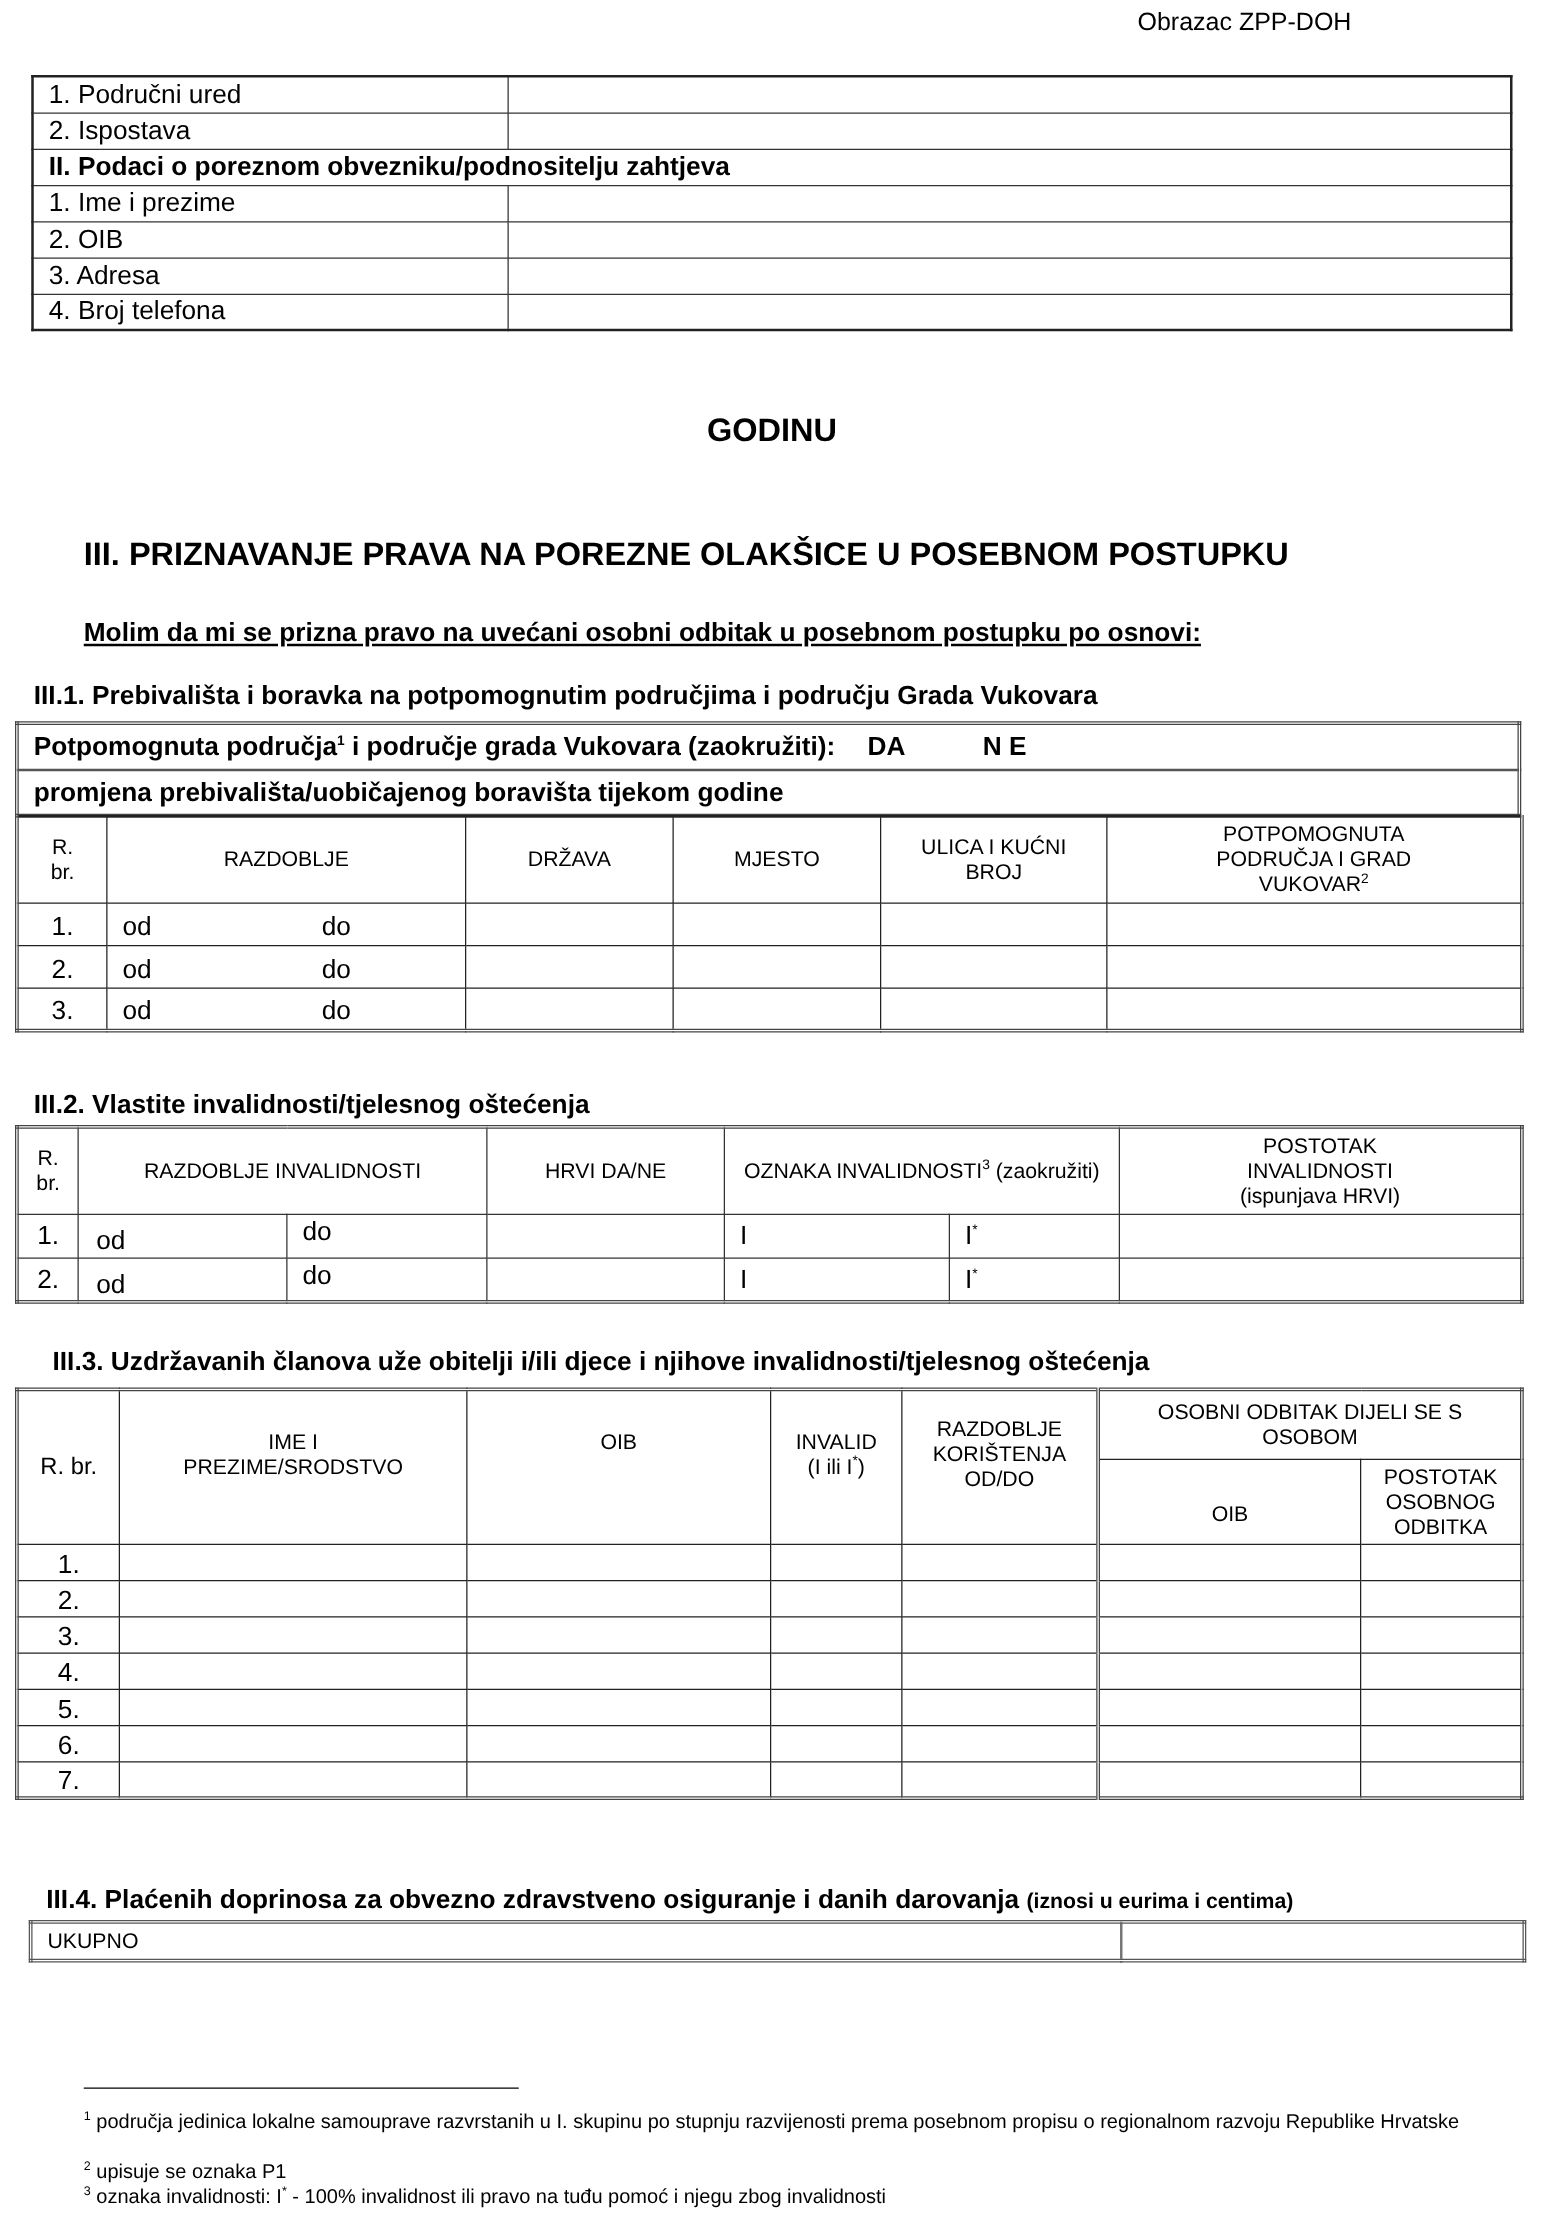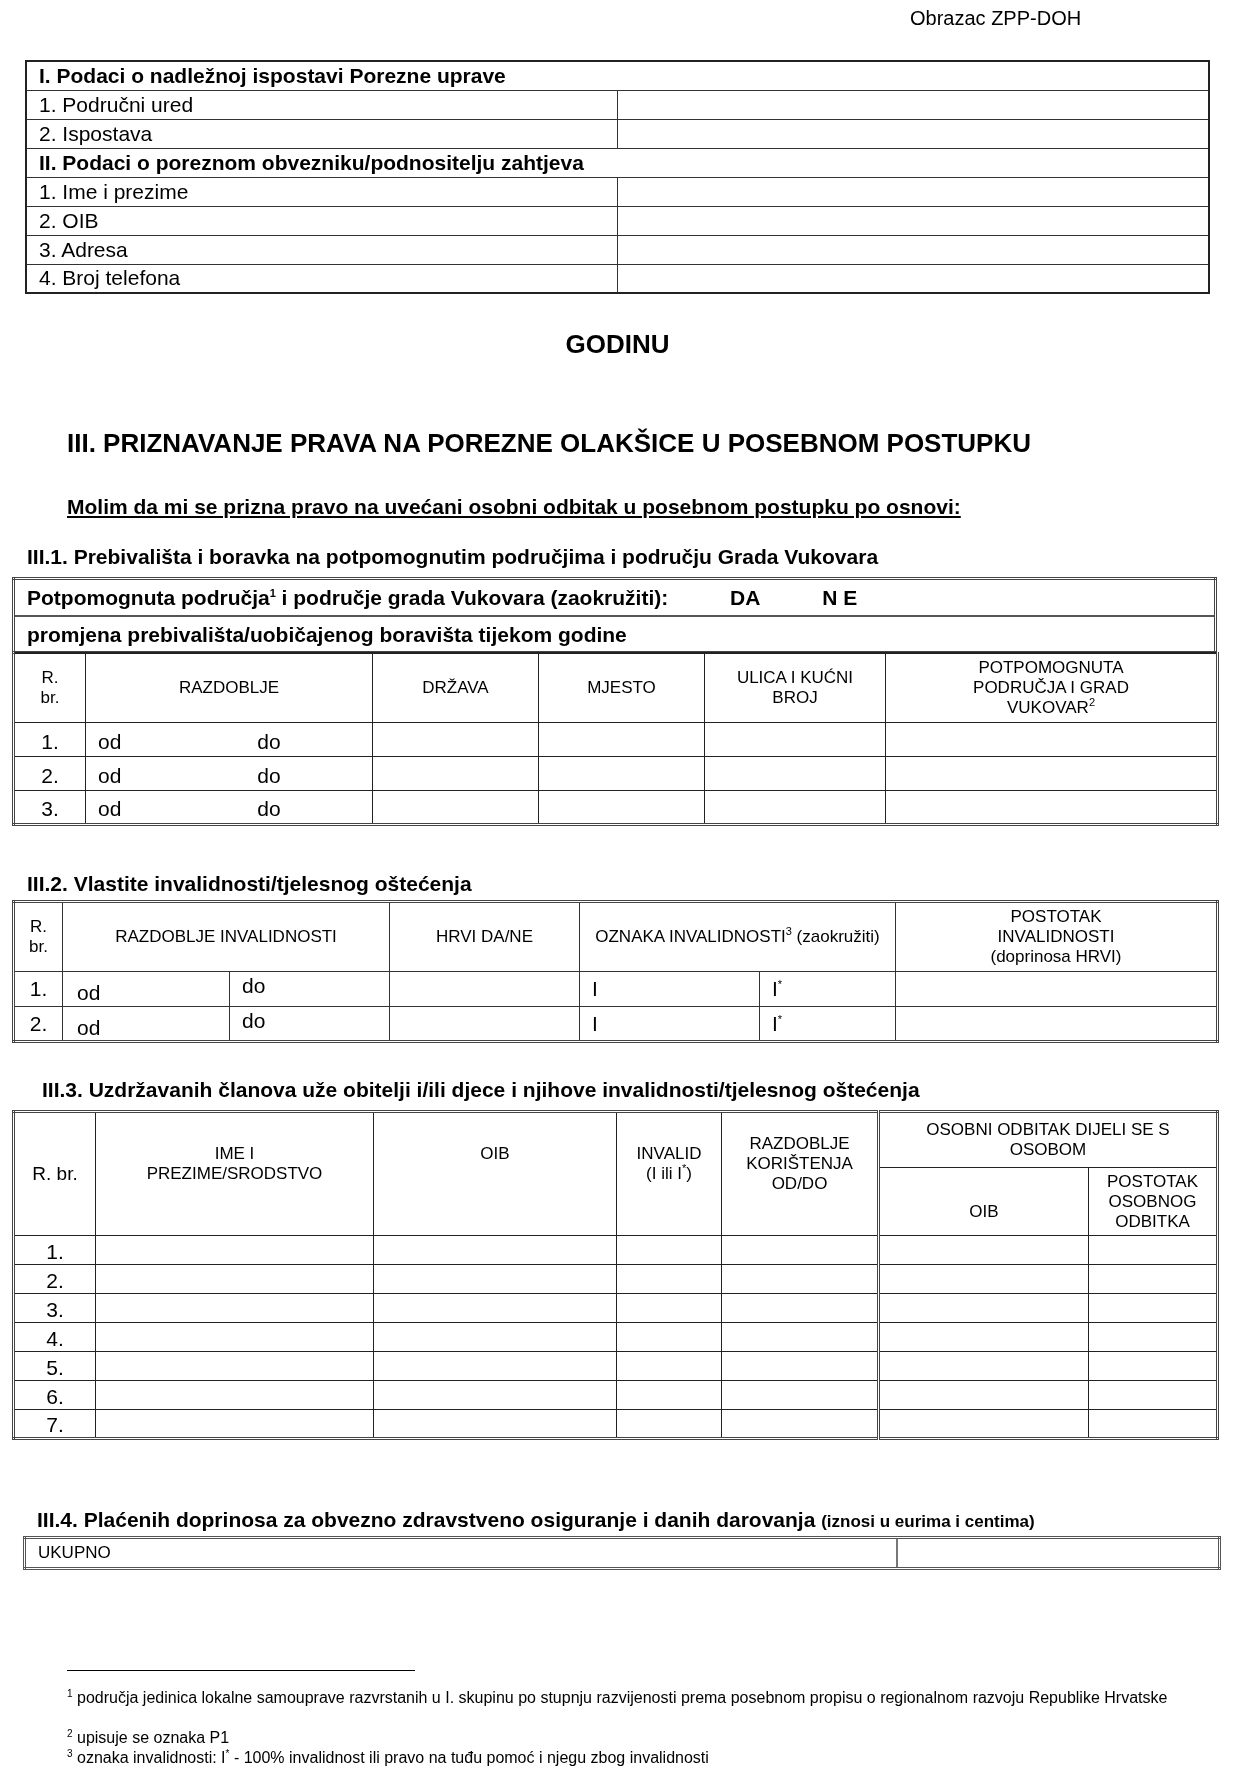--- a/index.html
+++ b/index.html
@@ -25,21 +25,21 @@
   .sec-h { font-weight: bold; font-size: 21px; }
   .sec31 { left: 27px; top: 545px; }
   .sec32 { left: 27px; top: 872px; }
   .sec33 { left: 42px; top: 1078px; }
   .sec34 { left: 37px; top: 1508px; }
   .sec34 .small { font-size: 17px; }
 
   
   .t31a { left: 12px; top: 577px; width: 1205px; border: 3px double #444; }
   .t31a td { border: 2px solid #555; height: 37px; font-size: 21px; font-weight: bold; padding: 6px 12px 0; vertical-align: top; }
-  .t31a .da { display: inline-block; margin-left: 56px; }
+  .t31a .da { display: inline-block; margin-left: 20px; }
   .t31a .ne { display: inline-block; margin-left: 56px; }
 
   
   .t31 { left: 12px; top: 652px; width: 1207px; border: 3px double #444; border-top: 2px solid #222; }
   .t31 th, .t31 td { border: 1.5px solid #222; font-weight: normal; }
   .t31 th { font-size: 17px; height: 69px; line-height: 20px; text-align: center; vertical-align: middle; }
   .t31 td { height: 34px; font-size: 21px; vertical-align: bottom; padding: 0 0 2px; }
   .t31 td.num { text-align: center; }
   .t31 td.per { padding-left: 12px; }
   .t31 td.per .do { display: inline-block; margin-left: 136px; }
@@ -79,23 +79,20 @@
   .fn3 { top: 1748px; }
   .fn .fs { font-size: 10px; vertical-align: super; line-height: 0; }
 </style>
 </head>
 <body>
 
 <div class="abs form-id">Obrazac ZPP-DOH</div>
 
 <table class="abs t-top">
   <tbody>
-      <tr>
-        <td colspan="2" class="hdr">I. Podaci o nadležnoj ispostavi Porezne uprave</td>
-      </tr>
   <tr>
     <td class="lbl">1. Područni ured</td>
     <td class="val"></td>
   </tr>
   <tr>
     <td class="lbl">2. Ispostava</td>
     <td class="val"></td>
   </tr>
   <tr>
         <td colspan="2" class="hdr">II. Podaci o poreznom obvezniku/podnositelju zahtjeva</td>
@@ -195,21 +192,21 @@
       <col style="width:180px">
       <col style="width:136px">
       <col>
   </colgroup>
   <tbody>
       <tr>
     <th><span>R.</span><br><span>br.</span></th>
     <th colspan="2">RAZDOBLJE INVALIDNOSTI</th>
     <th>HRVI DA/NE</th>
     <th colspan="2"><span>OZNAKA INVALIDNOSTI</span><span class="sup">3</span><span> (zaokružiti)</span></th>
-    <th><span>POSTOTAK</span><br><span>INVALIDNOSTI</span><br><span>(doprinosa HRVI)</span></th>
+    <th><span>POSTOTAK</span><br><span>INVALIDNOSTI</span><br><span>(ispunjava HRVI)</span></th>
   </tr>
   <tr>
     <td class="num">1.</td>
     <td class="od">od</td>
     <td class="do">do</td>
     <td></td>
     <td class="mk">I</td>
     <td class="mk"><span>I</span><span class="sup">*</span></td>
     <td></td>
   </tr>

